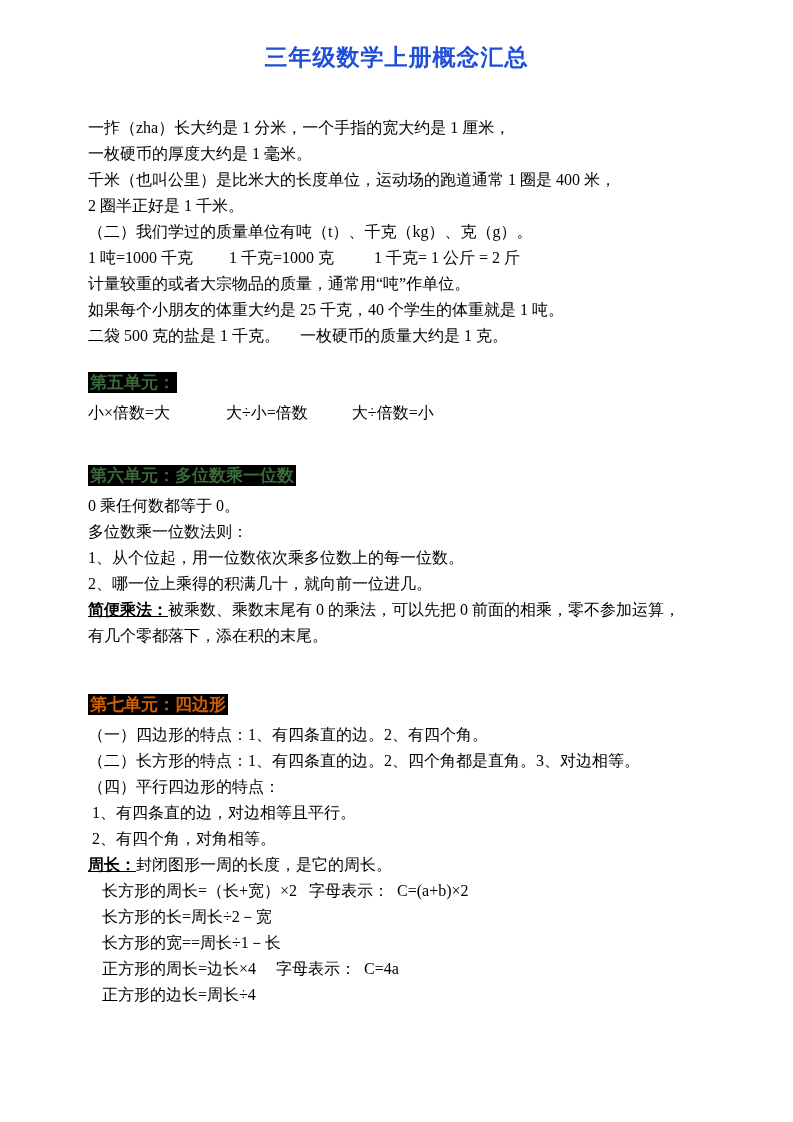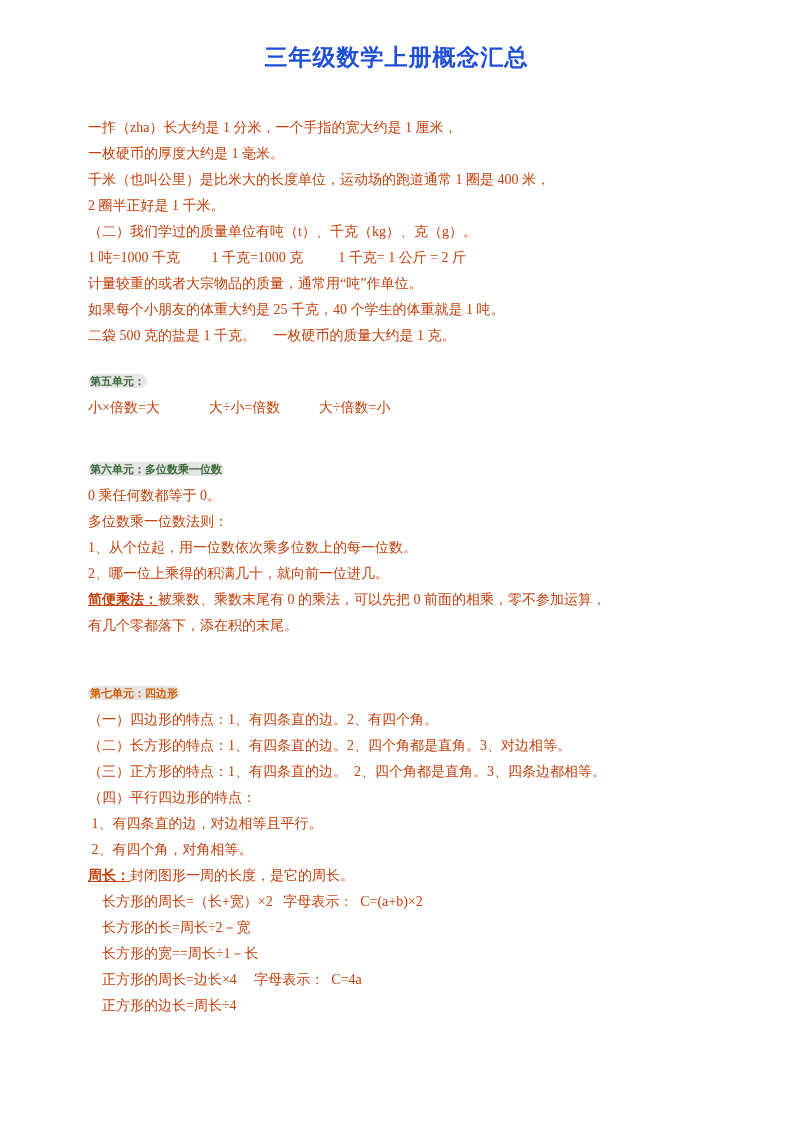--- a/index.html
+++ b/index.html
@@ -28,37 +28,36 @@
     font-weight: bold;
     font-size: 23px;
     letter-spacing: 1px;
     margin: 0;
     padding-top: 30px;
   }
   .body-block {
     margin-top: 42px;
   }
   .line {
-    font-size: 14px;
+    font-size: 16px;
     line-height: 26px;
     white-space: pre-wrap;
-    color: #c2410c;
+    color: #000000;
   }
   .section-head {
     margin-top: 22px;
     margin-bottom: 6px;
   }
   .section-head span.hl {
-    background: #e5e5e5;
+    background: #000000;
     font-family: "Liberation Sans", "DejaVu Sans", sans-serif;
-    font-size: 11px;
+    font-size: 17px;
     font-weight: bold;
     color: #3a6a3a;
     padding: 1px 2px;
-    border-radius: 8px;
   }
   .section-head span.hl.orange {
     color: #d45f00;
   }
   .gap-m { height: 16px; }
   .gap-l { height: 22px; }
   .indent-1 { padding-left: 14px; }
   .bold-lead {
     font-weight: bold;
     text-decoration: underline;
@@ -100,21 +99,20 @@
   <div class="line"><span class="bold-lead">简便乘法：</span><span>被乘数、乘数末尾有 0 的乘法，可以先把 0 前面的相乘，零不参加运算，</span></div>
   <div class="line">有几个零都落下，添在积的末尾。</div>
 
   <div class="gap-l"></div>
 
   <div class="section-head">
     <span class="hl orange">第七单元：四边形</span>
   </div>
   <div class="line">（一）四边形的特点：1、有四条直的边。2、有四个角。</div>
   <div class="line">（二）长方形的特点：1、有四条直的边。2、四个角都是直角。3、对边相等。</div>
-  <div class="line">（三）正方形的特点：1、有四条直的边。  2、四个角都是直角。3、四条边都相等。</div>
   <div class="line">（四）平行四边形的特点：</div>
   <div class="line"> 1、有四条直的边，对边相等且平行。</div>
   <div class="line"> 2、有四个角，对角相等。</div>
   <div class="line"><span class="bold-lead">周长：</span><span>封闭图形一周的长度，是它的周长。</span></div>
   <div class="line indent-1">长方形的周长=（长+宽）×2   字母表示：  C=(a+b)×2</div>
   <div class="line indent-1">长方形的长=周长÷2－宽</div>
   <div class="line indent-1">长方形的宽==周长÷1－长</div>
   <div class="line indent-1">正方形的周长=边长×4     字母表示：  C=4a</div>
   <div class="line indent-1">正方形的边长=周长÷4</div>
 

